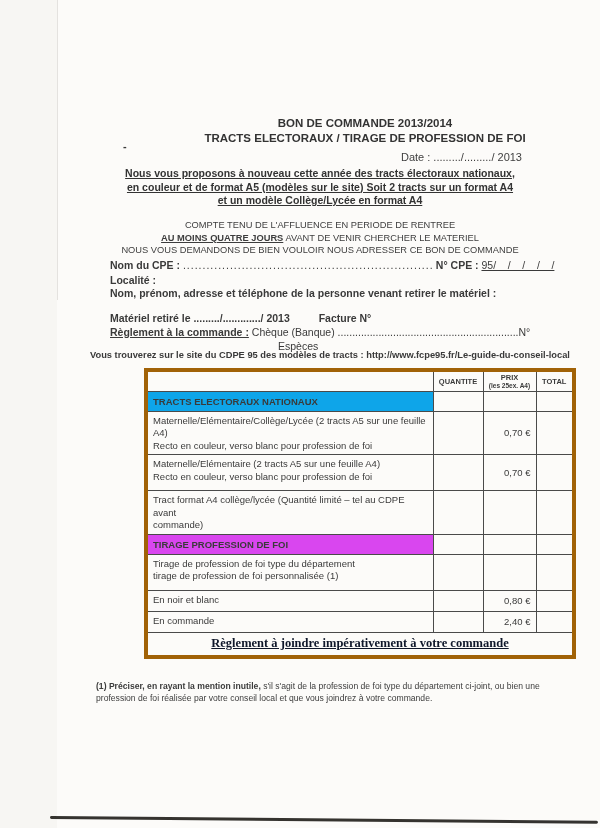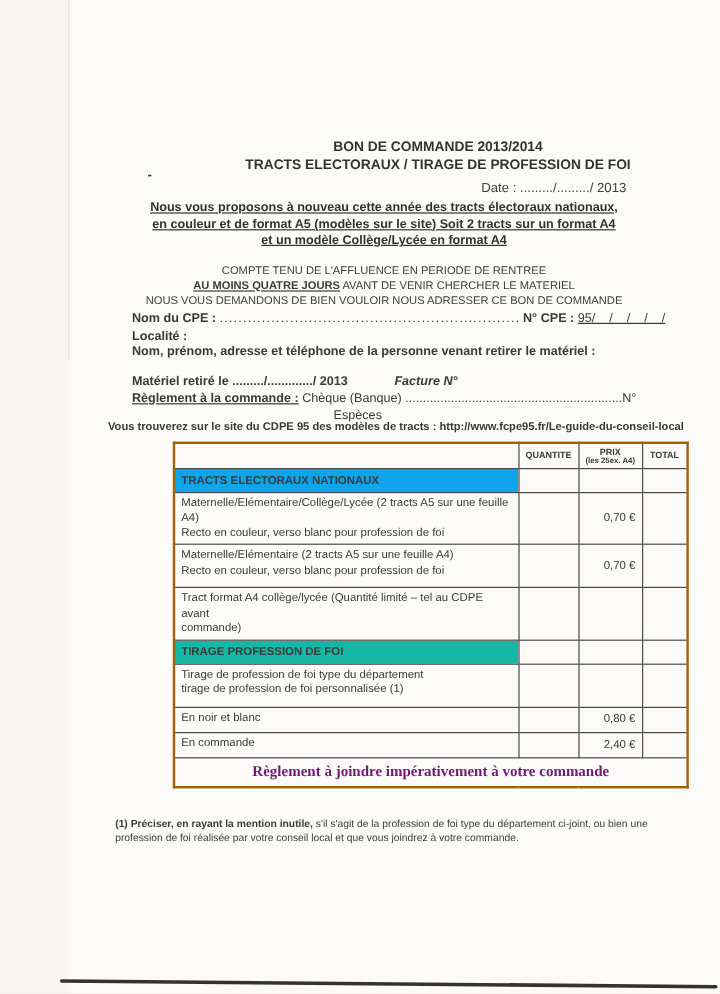--- a/index.html
+++ b/index.html
@@ -41,36 +41,36 @@
   .bold{font-weight:bold;}
   .dots{display:inline-block;max-width:250px;overflow:hidden;vertical-align:bottom;letter-spacing:1px;}
   .uline{text-decoration:underline;white-space:pre;}
   .nom-line{top:259px;}
   .loc-line{top:274px;}
   .pers-line{top:287px;}
   .mat-line{top:312px;}
   .reg-line{top:326px;}
   .esp-line{top:340px;left:278px;}
   .site-line{top:350px;left:90px;width:490px;font-size:9.3px;font-weight:bold;}
-  .facture{margin-left:36px;font-style:italic;}
+  .facture{margin-left:26px;}
 
   
   table{position:absolute;left:144px;top:368px;width:428px;border-collapse:collapse;
-        table-layout:fixed;border:2px solid #a16207;}
+        table-layout:fixed;border:4px solid #a16207;}
   td{border:1px solid #4a4a4a;font-size:9.5px;color:#3a3a3a;vertical-align:middle;
      padding:2px 5px;overflow:hidden;}
   tr.r-header{height:21px;} tr.r-section{height:20px;} tr.r-tall{height:36px;}
   tr.r-short{height:21px;} tr.r-footer{height:25px;}
   td.hdr{text-align:center;font-weight:bold;font-size:7.5px;padding:1px;}
   td.hdr .sub{font-size:6.5px;font-weight:bold;}
   td.section-cell{font-weight:bold;}
   td.price-cell{text-align:right;padding-left:13px;}
   td.desc-cell{line-height:12.5px;vertical-align:top;padding-top:3px;}
   td.footer-cell{text-align:center;font-family:"Liberation Serif",serif;font-weight:bold;
-                 font-size:12.5px;color:#701a75;}
+                 font-size:12.5px;text-decoration:underline;color:#0f172a;}
 
   .footnote{left:96px;top:681px;width:452px;font-size:8.6px;line-height:11.5px;color:#3c3c3c;}
 </style>
 </head>
 <body>
 
 <div class="page">
 
   <div class="abs left-strip"></div>
   <div class="abs left-fold"></div>
@@ -159,21 +159,21 @@
         <tr class="r-tall">
           <td class="desc-cell">
             <div>Tract format A4 collège/lycée (Quantité limité – tel au CDPE avant</div>
             <div>commande)</div>
           </td>
           <td></td>
           <td class="price-cell"></td>
           <td></td>
         </tr>
         <tr class="r-section">
-          <td class="section-cell" style="background: #14b8a6;">TIRAGE PROFESSION DE FOI</td>
+          <td class="section-cell" style="background: #d946ef;">TIRAGE PROFESSION DE FOI</td>
           <td></td>
           <td></td>
           <td></td>
         </tr>
         <tr class="r-tall">
           <td class="desc-cell">
             <div>Tirage de profession de foi type du département</div>
             <div>tirage de profession de foi personnalisée (1)</div>
           </td>
           <td></td>

